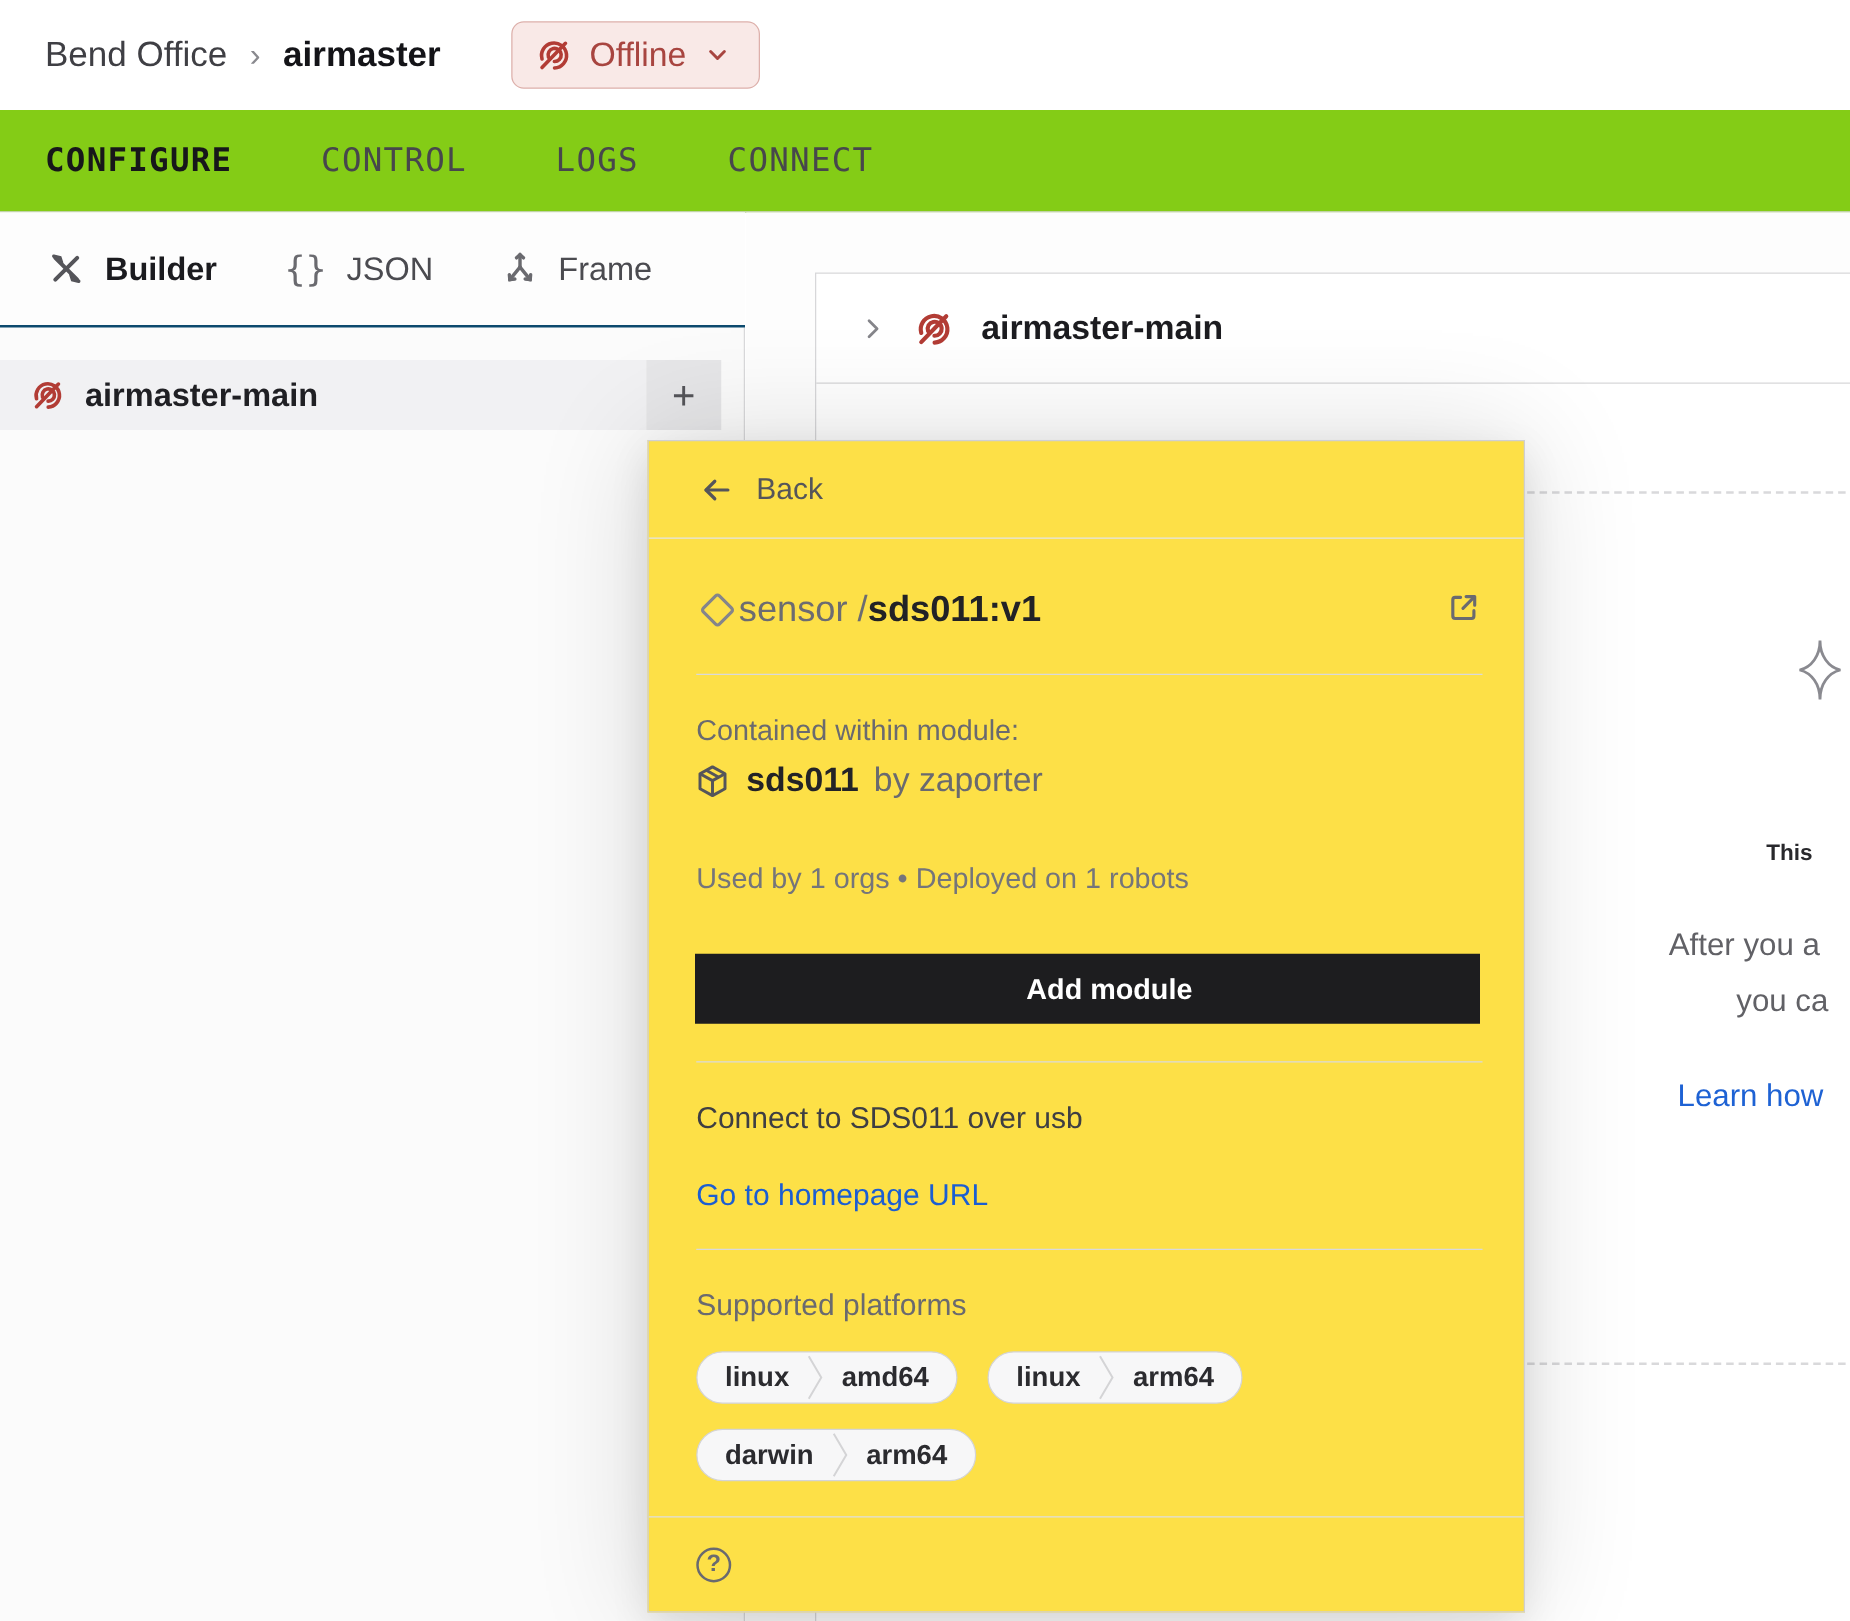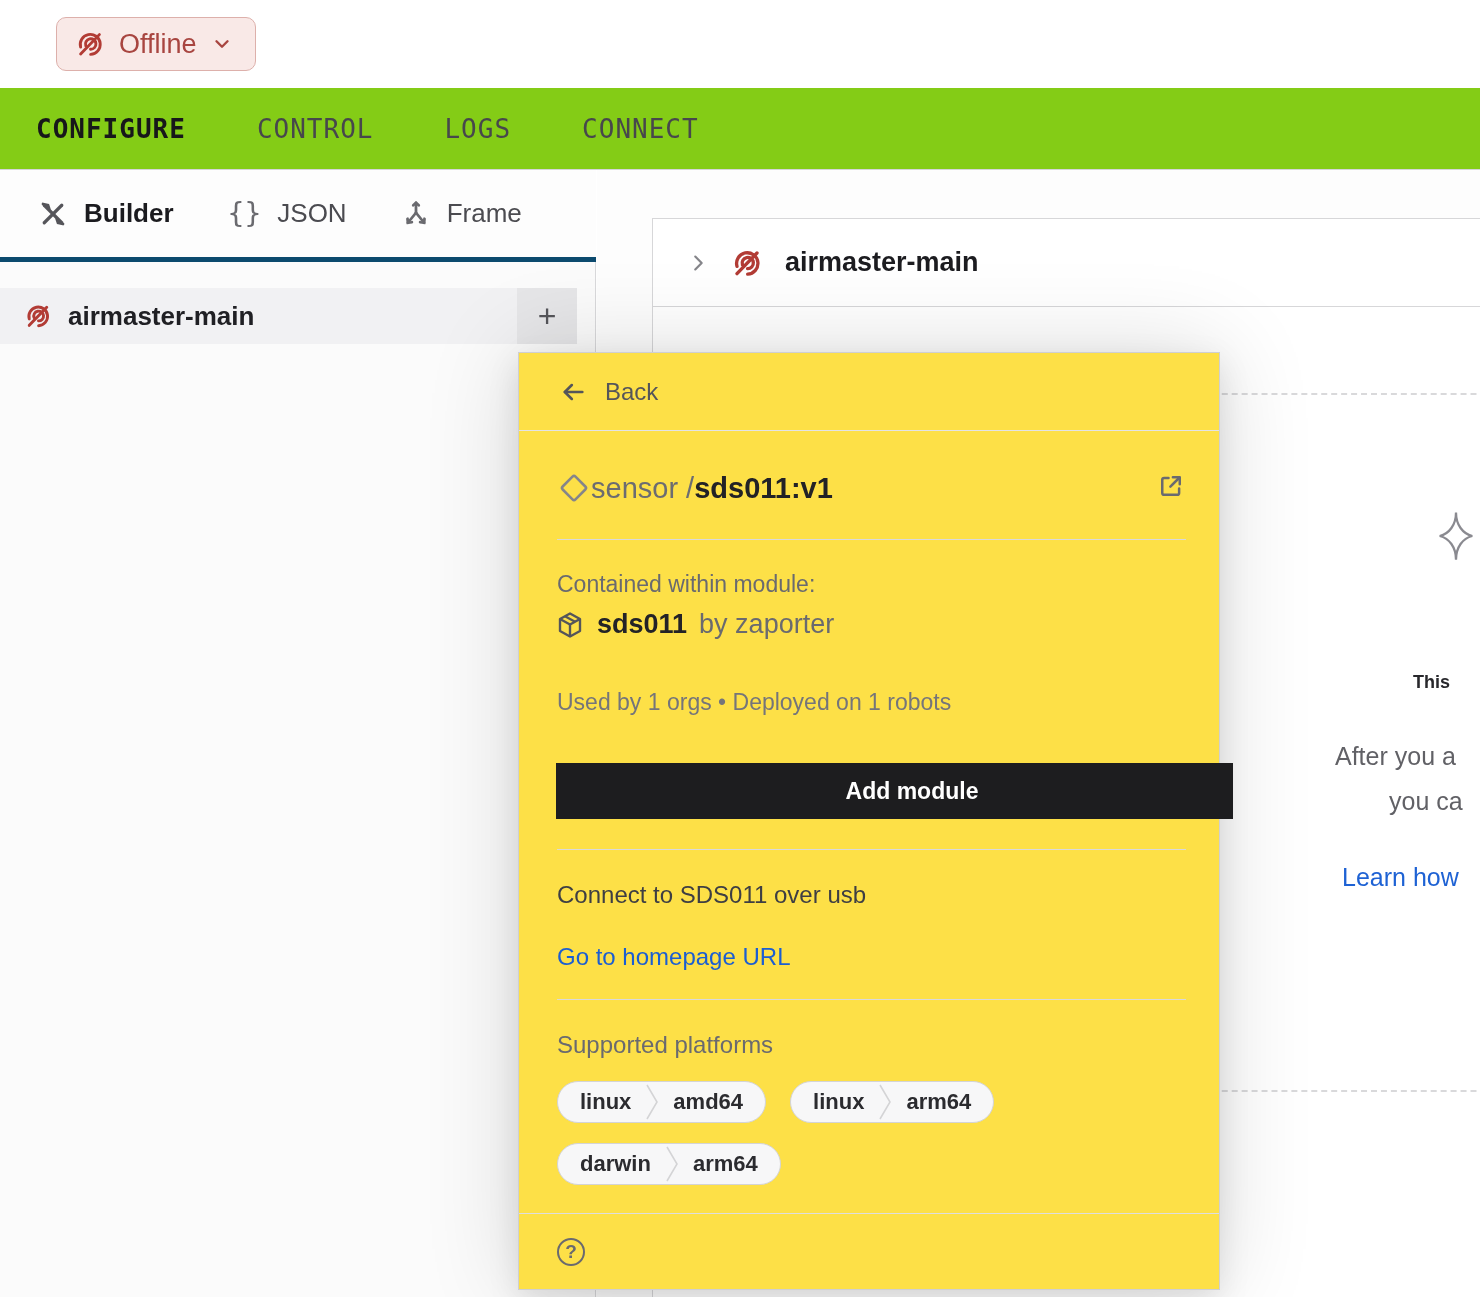--- a/index.html
+++ b/index.html
@@ -27,21 +27,21 @@
     background:#84cc16; border-bottom:1px solid #d5d5d8;
     display:flex; align-items:center; padding-left:36px; gap:71px;
     font-family:"DejaVu Sans Mono", monospace; font-size:26px; letter-spacing:1px;
   }
   .tab { color:#47474c; cursor:pointer; }
   .tab.active { color:#17171a; font-weight:bold; }
   
   .left-panel { position:absolute; left:0; top:170px; width:596px; height:1127px; background:#fbfbfb; border-right:1px solid #d9d9db; }
   .panel-modes {
     position:absolute; left:0; top:0; width:596px; height:92px; background:#fdfdfd;
-    border-bottom:5px solid #0c4a6e; display:flex; align-items:center; padding-left:38px; gap:54px;
+    border-bottom:2px solid #0c4a6e; display:flex; align-items:center; padding-left:38px; gap:54px;
   }
   .mode { display:flex; align-items:center; gap:16px; font-size:26px; color:#4b4b50; cursor:pointer; }
   .mode.active { color:#1b1b1f; font-weight:bold; }
   .mode .braces { font-family:"DejaVu Sans Mono", monospace; font-size:28px; color:#6a6a6f; font-weight:normal; }
   .tree-row { position:absolute; left:0; top:118px; width:517px; height:56px; background:#f1f1f3; display:flex; align-items:center; padding-left:24px; gap:16px; cursor:pointer; }
   .tree-row .tree-label { font-size:26px; font-weight:bold; color:#202024; }
   .tree-add { position:absolute; left:517px; top:118px; width:60px; height:56px; background:#e6e6e8; display:flex; align-items:center; justify-content:center; font-size:32px; color:#55555a; cursor:pointer; }
   
   .main-area { position:absolute; left:597px; top:170px; width:883px; height:1127px; background:#fdfdfd; overflow:hidden; }
   .machine-card { position:absolute; left:55px; top:48px; width:900px; height:1100px; background:#fff; border:1px solid #d7d7d9; }
@@ -67,40 +67,45 @@
   .pop-title-subtype { font-size:29px; color:#6c6c71; }
   .pop-title-model { font-size:29px; font-weight:bold; color:#222226; }
   .pop-extlink { position:absolute; left:637px; top:118px; width:30px; height:30px; cursor:pointer; }
   .pop-hr { position:absolute; left:38px; width:629px; height:0; border-top:1px solid #d9d9db; }
   .hr1 { top:186px; } .hr2 { top:496px; } .hr3 { top:646px; }
   .pop-contained { position:absolute; left:38px; top:218px; font-size:23px; color:#6a6a6f; }
   .pop-module-row { position:absolute; left:36px; top:256px; display:flex; align-items:center; gap:12px; }
   .pop-module-name { font-size:27px; font-weight:bold; color:#232327; }
   .pop-module-by { font-size:27px; color:#6a6a6f; }
   .pop-usage { position:absolute; left:38px; top:336px; font-size:23px; color:#75757a; }
-  .pop-add-btn { position:absolute; left:37px; top:410px; width:677px; height:56px; background:#1d1d1f; color:#fff; font-size:23px; font-weight:600; display:flex; align-items:center; justify-content:center; cursor:pointer;padding-left:35px; }
+  .pop-add-btn { position:absolute; left:37px; top:410px; width:628px; height:56px; background:#1d1d1f; color:#fff; font-size:23px; font-weight:600; display:flex; align-items:center; justify-content:center; cursor:pointer;padding-left:35px; }
   .pop-desc { position:absolute; left:38px; top:528px; font-size:24px; color:#3e3e43; }
   .pop-homepage { position:absolute; left:38px; top:590px; font-size:24px; color:#1b5ed2; cursor:pointer; }
   .pop-platforms-label { position:absolute; left:38px; top:678px; font-size:24px; color:#6a6a6f; }
   .pill-row { position:absolute; left:38px; display:flex; gap:24px; }
   .pill-row-1 { top:728px; } .pill-row-2 { top:790px; }
   .pill { display:flex; align-items:center; height:42px; border:1px solid #d4d4d6; border-radius:21px; background:#f7f7f8; overflow:hidden; font-size:22px; color:#2b2b2f;font-weight:bold; }
   .pill-os { padding:0 14px 0 22px; }
   .pill-arch { padding:0 22px 0 14px; }
   .pop-footer { position:absolute; left:0; top:860px; width:100%; height:77px; border-top:1px solid #dedee0; display:flex; align-items:center; padding-left:38px; gap:16px; color:#55555a; cursor:pointer; }
   .pop-footer-label { font-size:24px; }
   .q-circle { width:28px; height:28px; border:2px solid #6a6a6f; border-radius:50%; display:flex; align-items:center; justify-content:center; font-size:19px; font-weight:bold; color:#6a6a6f; }
   svg { display:block; }
 </style>
 </head>
 <body>
 
 <div id="page">
 
   <div class="app-header">
+    <div class="breadcrumb">
+      <span class="crumb-org">Bend Office</span>
+      <span class="crumb-sep">›</span>
+      <span class="crumb-machine">airmaster</span>
+    </div>
     <div class="status-badge">
       <span>
         <svg width="30" height="30" viewBox="0 0 24 24" fill="none" stroke="#b23c35" stroke-width="2.3" stroke-linecap="round">
           <path d="M4.5 14.5 A 8 8 0 1 1 12.5 20.3"></path>
           <path d="M8.6 13.4 A 4.2 4.2 0 1 1 12.4 16.2"></path>
           <line x1="4.5" y1="20" x2="19.5" y2="4.5"></line>
         </svg>
       </span>
       <span class="status-label">Offline</span>
       <span>

